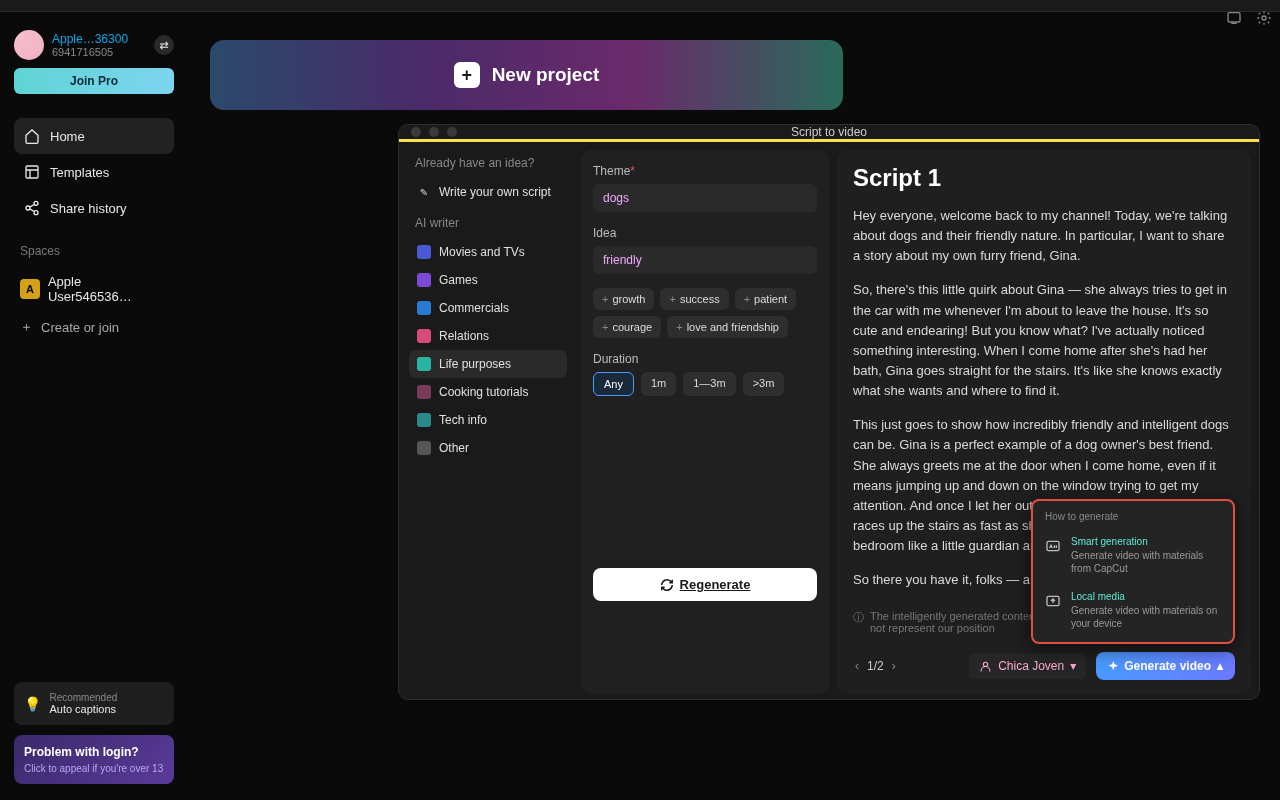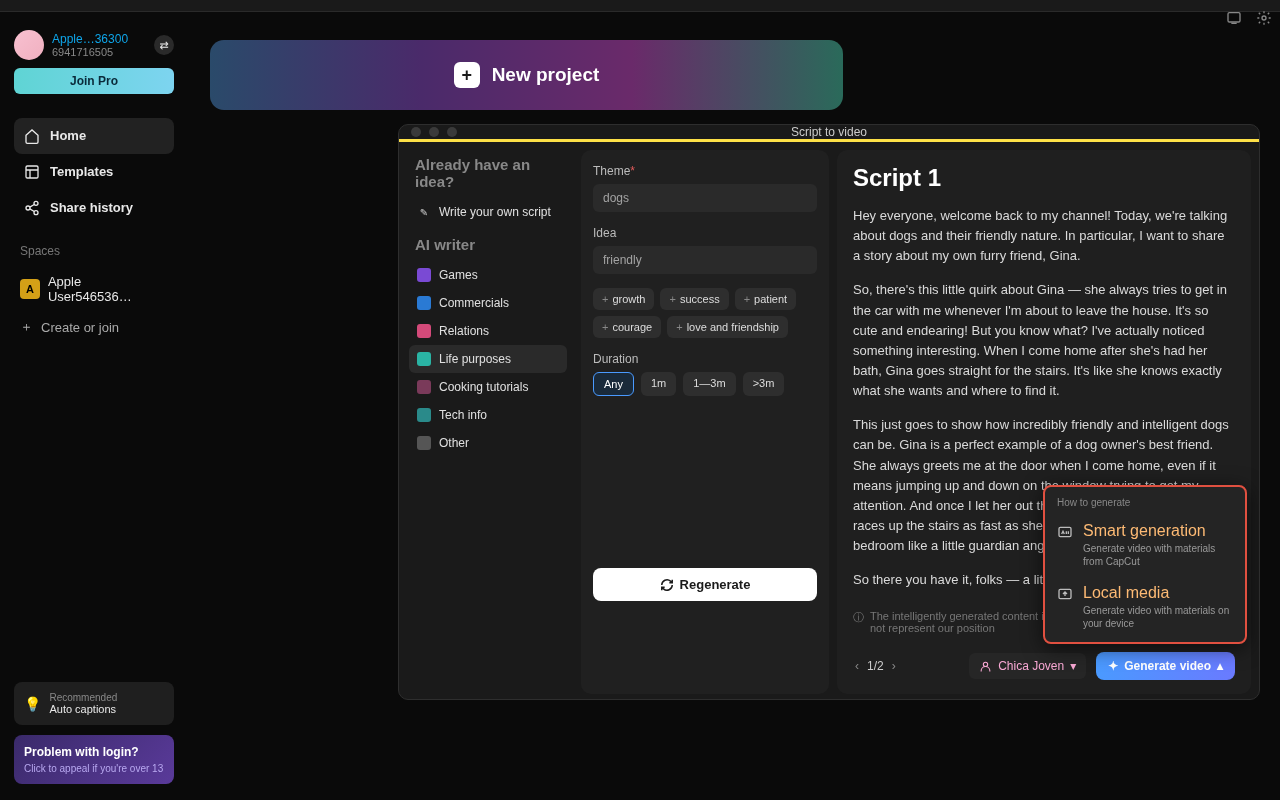--- a/index.html
+++ b/index.html
@@ -10,21 +10,21 @@
 
 .sidebar { position: absolute; left: 0; top: 12px; width: 188px; height: 788px; padding: 18px 14px; background: #0a0a0a; }
 .profile { display: flex; align-items: center; gap: 8px; margin-bottom: 8px; position: relative; }
 .avatar { width: 30px; height: 30px; border-radius: 50%; background: linear-gradient(135deg,#f8c0d0,#f0b0c0); }
 .profile-text { flex: 1; overflow: hidden; }
 .profile-name { font-size: 12px; color: #0ea5e9; white-space: nowrap; }
 .profile-id { font-size: 11px; color: #888; }
 .profile-swap { width: 20px; height: 20px; border-radius: 50%; background: #2a2a2a; display: flex; align-items: center; justify-content: center; font-size: 11px; }
 .join-pro { width: 100%; background: linear-gradient(90deg,#5fd4d4,#7dd4f0); color: #0a2a3a; border: none; border-radius: 6px; padding: 6px; font-size: 12px; font-weight: 600; margin-bottom: 24px; cursor: pointer; }
 
-.nav-item { display: flex; align-items: flex-start; gap: 10px; padding: 10px 10px; border-radius: 8px; font-size: 13px; cursor: pointer; color: #e8e8e8; font-weight: bold; }
+.nav-item { display: flex; align-items: flex-end; gap: 10px; padding: 10px 10px; border-radius: 8px; font-size: 13px; cursor: pointer; color: #e8e8e8; }
 .nav-item.active { background: #222; }
 .nav-icon { width: 16px; height: 16px; display: flex; align-items: center; justify-content: center; }
 
 .spaces-label { font-size: 12px; color: #777; margin: 18px 0 10px 6px; }
 .space-item { display: flex; align-items: center; gap: 8px; padding: 6px; font-size: 13px; }
 .space-badge { width: 20px; height: 20px; border-radius: 4px; background: #d4a017; color: #000; font-size: 11px; font-weight: 700; display: flex; align-items: center; justify-content: center; }
 .create-join { display: flex; align-items: center; gap: 8px; padding: 8px 6px; color: #aaa; font-size: 13px; cursor: pointer; }
 
 .bottom-promos { position: absolute; bottom: 16px; left: 14px; width: 160px; }
 .promo { border-radius: 8px; padding: 10px; margin-top: 10px; font-size: 11px; cursor: pointer; }
@@ -55,60 +55,60 @@
 
 .modal { position: absolute; left: 210px; top: 112px; width: 862px; height: 576px; background: #1a1a1a; border-radius: 10px; border: 1px solid #2e2e2e; display: flex; flex-direction: column; overflow: hidden; }
 .modal-header { height: 32px; display: flex; align-items: center; justify-content: center; position: relative; border-bottom: 3px solid #fde047; }
 .traffic { position: absolute; left: 12px; display: flex; gap: 8px; }
 .traffic span { width: 10px; height: 10px; border-radius: 50%; background: #3a3a3a; display: inline-block; }
 .modal-title { font-size: 12px; color: #ccc; }
 
 .modal-body { flex: 1; display: flex; }
 
 .col1 { width: 178px; padding: 14px 10px; }
-.col1-label { font-size: 15px; color: #888; margin-bottom: 8px; padding-left: 6px; font-weight: bold; }
+.col1-label { font-size: 12px; color: #888; margin-bottom: 8px; padding-left: 6px; }
 .writer-item { display: flex; align-items: center; gap: 8px; padding: 7px 8px; border-radius: 6px; font-size: 12px; color: #e0e0e0; cursor: pointer; }
 .writer-item.active { background: #2a2a2a; }
 .writer-icon { width: 14px; height: 14px; border-radius: 3px; display: flex; align-items: center; justify-content: center; font-size: 10px; }
 .wi-pen { color: #ccc; }
 .wi-m { background: #4a5ad4; } .wi-g { background: #7a4ad4; } .wi-c { background: #2a7ad4; }
 .wi-r { background: #d44a7a; } .wi-l { background: #2ab4a4; }
 .wi-coo { background: #7a3a5a; } .wi-t { background: #2a8a8a; } .wi-o { background: #555; }
 
 .col2 { width: 248px; padding: 14px 12px; background: #202020; border-radius: 10px; margin: 8px 4px; }
 .form-label { font-size: 12px; color: #bbb; margin-bottom: 6px; }
 .form-label .req { color: #e05a5a; }
-.input { width: 100%; background: #2a2a2a; border: none; border-radius: 6px; padding: 7px 10px; color: #a3a3a3; font-size: 12px; margin-bottom: 14px; }
+.input { width: 100%; background: #2a2a2a; border: none; border-radius: 6px; padding: 7px 10px; color: #f0abfc; font-size: 12px; margin-bottom: 14px; }
 .chips { display: flex; flex-wrap: wrap; gap: 6px; margin-bottom: 14px; }
 .chip { background: #2e2e2e; border-radius: 6px; padding: 5px 9px; font-size: 11px; color: #ddd; cursor: pointer; display: flex; align-items: center; gap: 4px; }
 .chip .plus { color: #888; font-size: 11px; }
 .dur-chips { display: flex; gap: 7px; }
 .dur-chip { background: #2e2e2e; border-radius: 6px; padding: 5px 10px; font-size: 11px; color: #ddd; cursor: pointer; }
 .dur-chip.selected { border: 1px solid #4a9aff; background: #1a2a3a; color: #fff; }
-.regenerate { width: 100%; margin-top: 172px; background: #fff; color: #1a1a1a; border: none; border-radius: 8px; padding: 9px; font-size: 13px; font-weight: 600; cursor: pointer; display: flex; align-items: center; justify-content: center; gap: 6px; }
+.regenerate { width: 100%; margin-top: 172px; background: #fff; color: #1a1a1a; border: none; border-radius: 8px; padding: 9px; font-size: 13px; font-weight: 600; cursor: pointer; display: flex; align-items: center; justify-content: center; gap: 6px; text-decoration: underline; }
 
 .col3 { flex: 1; padding: 14px 16px; background: #1f1f1f; border-radius: 10px; margin: 8px 8px 8px 4px; display: flex; flex-direction: column; position: relative; }
 .script-title { font-size: 24px; font-weight: 700; margin-bottom: 14px; color: #fff; }
 .script-body { flex: 1; overflow: hidden; font-size: 13px; line-height: 1.55; color: #dadada; }
 .script-body p { margin-bottom: 14px; }
 .disclaimer { font-size: 11px; color: #777; display: flex; gap: 6px; padding: 6px 0 10px; }
 .disclaimer .info-icon { flex-shrink: 0; }
 .script-footer { display: flex; align-items: center; gap: 10px; padding-top: 8px; }
 .pager { display: flex; align-items: center; gap: 6px; color: #ccc; font-size: 12px; }
 .pager .arr { cursor: pointer; color: #888; padding: 2px; }
 .footer-spacer { flex: 1; }
 .voice-select { display: flex; align-items: flex-end; gap: 6px; font-size: 12px; color: #f9a8d4; cursor: pointer; background: #262626; border-radius: 6px; padding: 6px 10px; }
 .gen-btn { background: linear-gradient(90deg,#4a9aff,#6a7aff); color: #fff; border: none; border-radius: 8px; padding: 7px 12px; font-size: 12px; font-weight: 600; cursor: pointer; display: flex; align-items: center; gap: 6px; }
 
 
-.gen-popup { position: absolute; right: 4px; bottom: 50px; width: 204px; background: #242424; border-radius: 8px; padding: 8px 0 4px; box-shadow: 0 4px 20px rgba(0,0,0,.6); border: 2px solid #e05040; }
+.gen-popup { position: absolute; right: 16px; bottom: 50px; width: 204px; background: #242424; border-radius: 8px; padding: 8px 0 4px; box-shadow: 0 4px 20px rgba(0,0,0,.6); border: 2px solid #e05040; }
 .gen-popup-title { font-size: 10px; color: #888; padding: 2px 12px 6px; }
 .gen-opt { display: flex; gap: 10px; padding: 8px 12px; cursor: pointer; }
 .gen-opt-icon { width: 18px; margin-top: 2px; color: #bbb; }
-.gen-opt-title { font-size: 16px; color: #fdba74; margin-bottom: 2px; }
+.gen-opt-title { font-size: 10px; color: #5eead4; margin-bottom: 2px; }
 .gen-opt-sub { font-size: 10px; color: #999; line-height: 1.3; }
 
 svg { display: block; }
 </style>
 </head>
 <body>
 
 <div class="topbar"></div>
 <div class="topbar-right">
   <span class="topbar-icon">
@@ -245,20 +245,24 @@
     <div class="modal-body">
 
       <div class="col1">
         <div class="col1-label">Already have an idea?</div>
         <div class="writer-item">
           <span class="writer-icon wi-pen">✎</span>
           <span>Write your own script</span>
         </div>
         <div class="col1-label" style="margin-top:10px">AI writer</div>
         <div class="writer-item">
+            <span class="writer-icon wi-m"></span>
+            <span>Movies and TVs</span>
+          </div>
+        <div class="writer-item">
             <span class="writer-icon wi-g"></span>
             <span>Games</span>
           </div>
         <div class="writer-item">
             <span class="writer-icon wi-c"></span>
             <span>Commercials</span>
           </div>
         <div class="writer-item">
             <span class="writer-icon wi-r"></span>
             <span>Relations</span>

